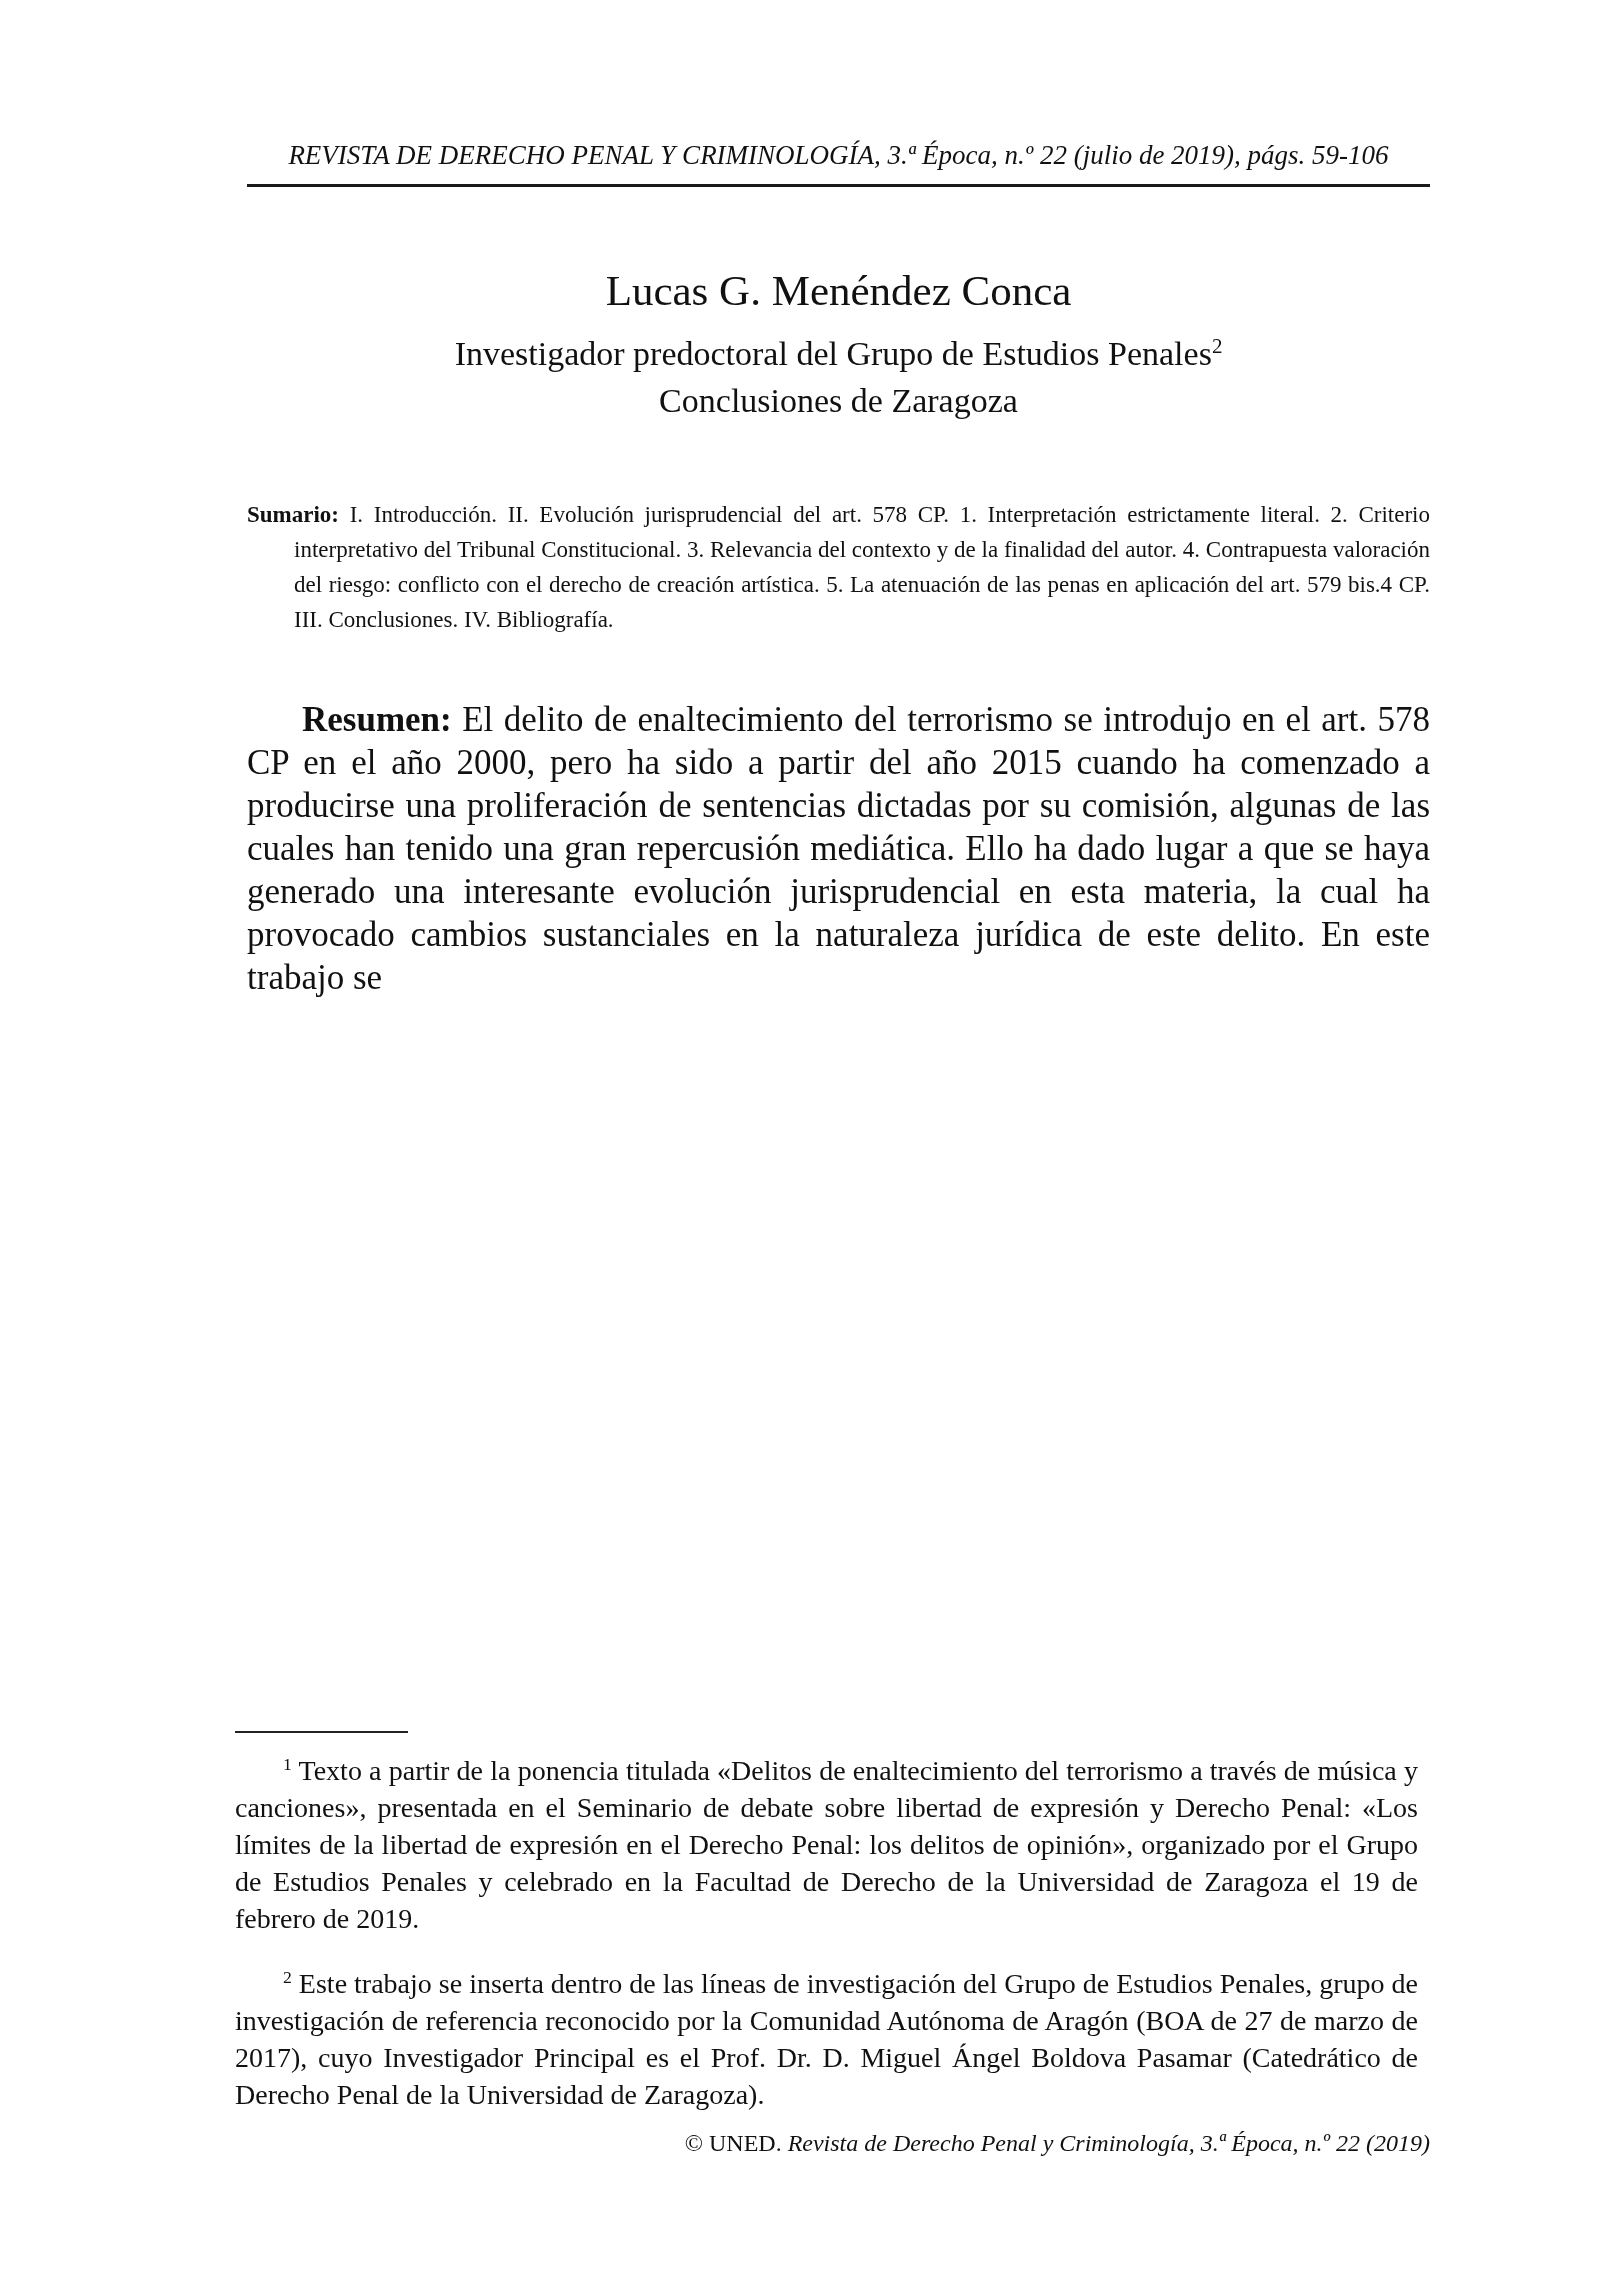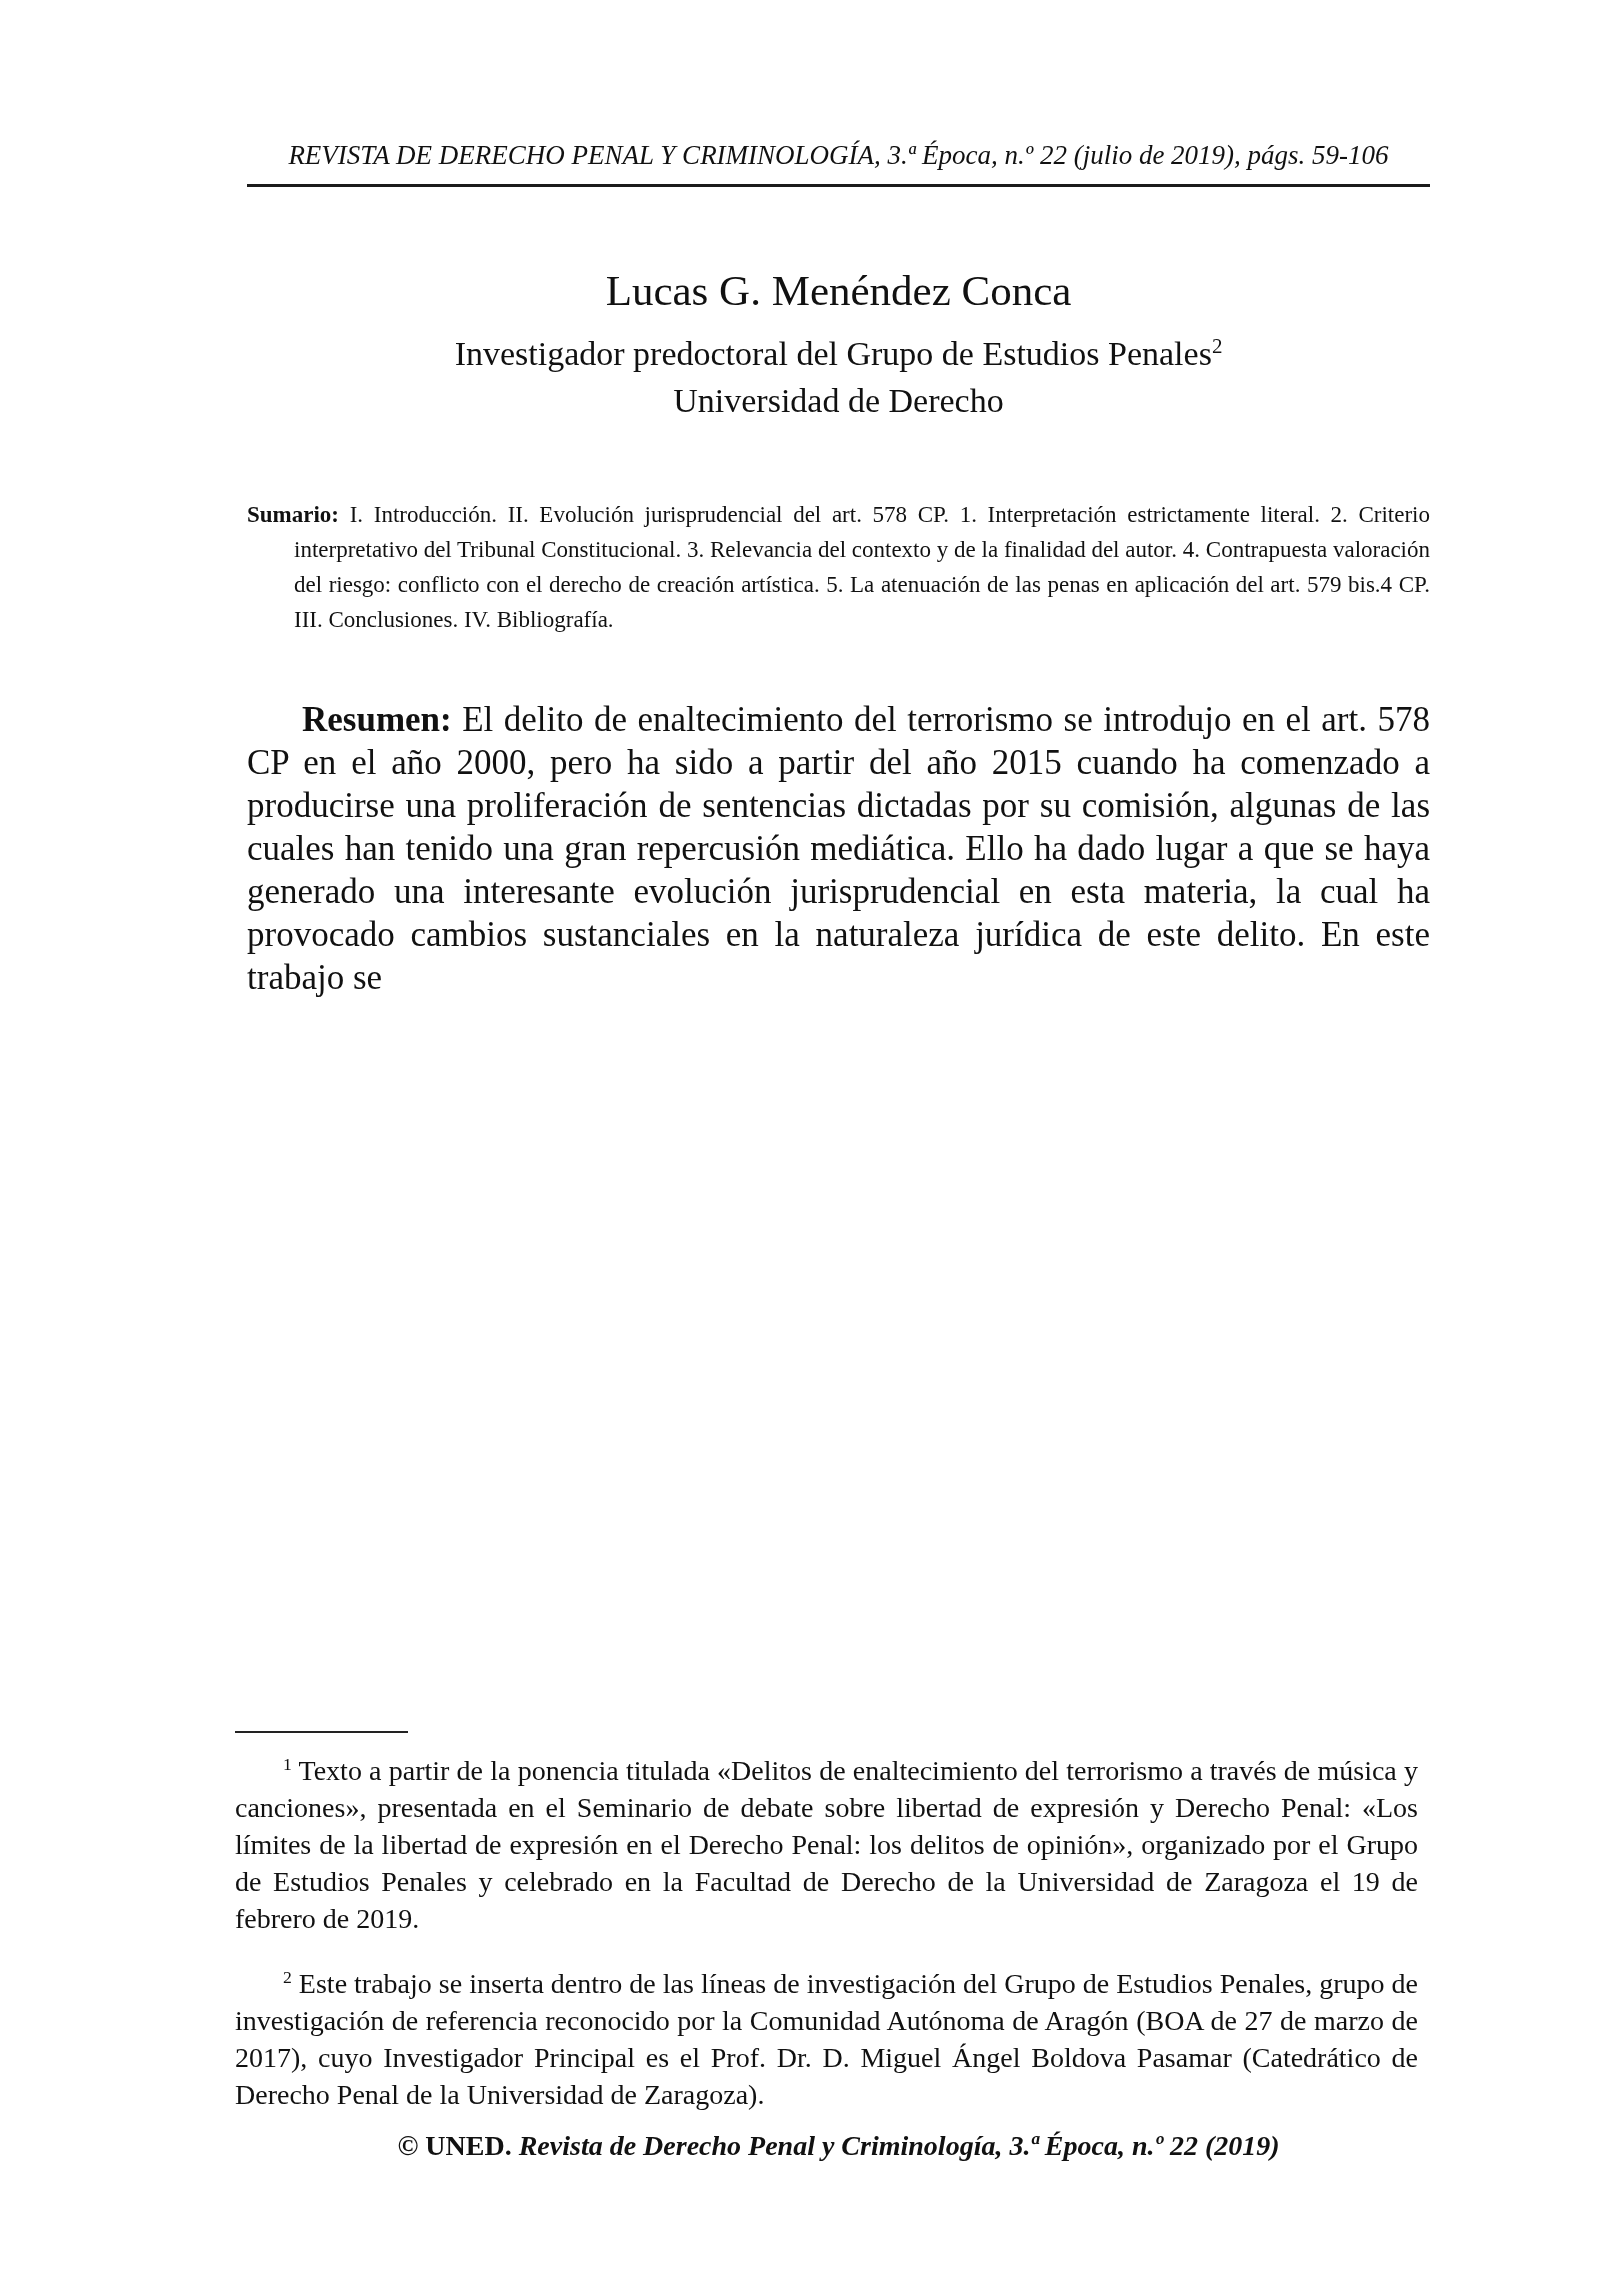--- a/index.html
+++ b/index.html
@@ -106,42 +106,41 @@
   .footnote sup {
     font-size: 17.7px;
     vertical-align: super;
     line-height: 0;
   }
   .page-footer {
     position: absolute;
     left: 247px;
     width: 1183px;
     top: 2129px;
-    text-align: center;
-    font-size: 28px;
+    text-align: right;
+    font-size: 24px;
     line-height: 1.2;
-    font-weight: bold;
   }
   .page-footer .journal-ref { font-style: italic; }
 </style>
 </head>
 <body>
 
 <div class="content">
 
   <div class="journal-header">REVISTA DE DERECHO PENAL Y CRIMINOLOGÍA, 3.ª Época, n.º 22 (julio de 2019), págs. 59-106</div>
 
   <hr class="header-rule">
 
 
   <div class="author-name">Lucas G. Menéndez Conca</div>
 
   <div class="author-affiliation">
     <div><span>Investigador predoctoral del Grupo de Estudios Penales</span><sup>2</sup></div>
-    <div>Universidad de Derecho</div>
+    <div>Conclusiones de Zaragoza</div>
   </div>
 
   <p class="sumario"><span class="label">Sumario:</span><span> I. Introducción. II. Evolución jurisprudencial del art. 578 CP. 1. Interpretación estrictamente literal. 2. Criterio interpretativo del Tribunal Constitucional. 3. Relevancia del contexto y de la finalidad del autor. 4. Contrapuesta valoración del riesgo: conflicto con el derecho de creación artística. 5. La atenuación de las penas en aplicación del art. 579 bis.4 CP. III. Conclusiones. IV. Bibliografía.</span></p>
 
   <p class="resumen"><span class="label">Resumen:</span><span> El delito de enaltecimiento del terrorismo se introdujo en el art. 578 CP en el año 2000, pero ha sido a partir del año 2015 cuando ha comenzado a producirse una proliferación de sentencias dictadas por su comisión, algunas de las cuales han tenido una gran repercusión mediática. Ello ha dado lugar a que se haya generado una interesante evolución jurisprudencial en esta materia, la cual ha provocado cambios sustanciales en la naturaleza jurídica de este delito. En este trabajo se</span></p>
 
 </div>
 
 <div class="footnote-area">
   <hr class="footnote-rule">

